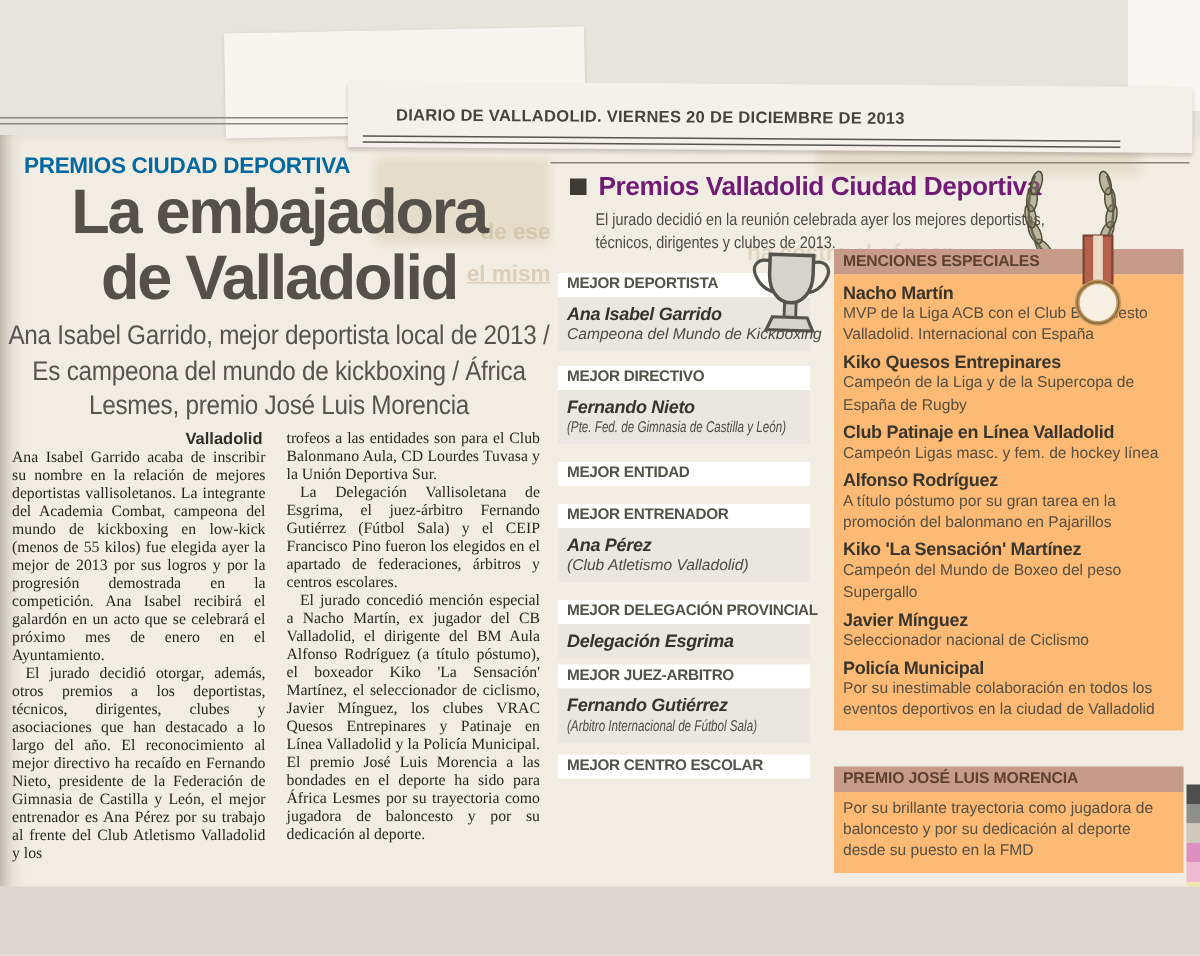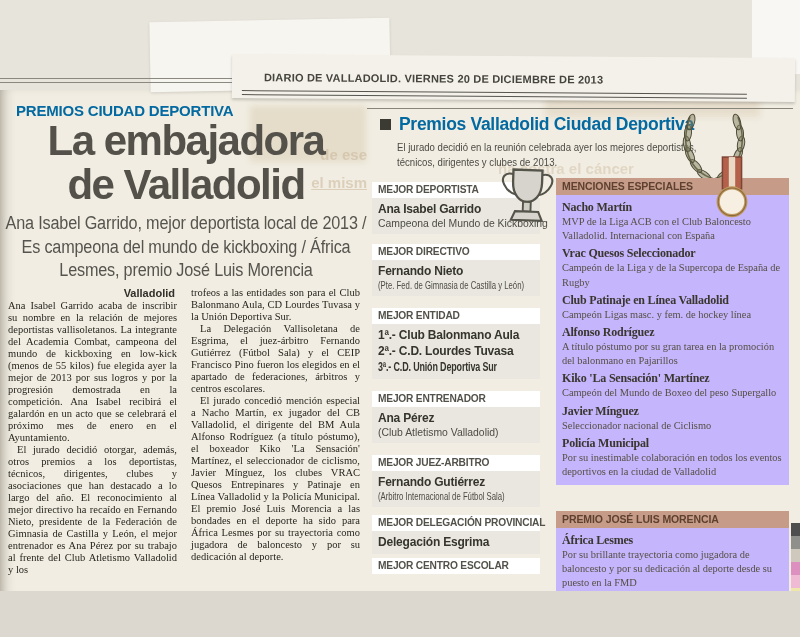--- a/index.html
+++ b/index.html
@@ -41,37 +41,37 @@
   .col{width:169px;font-family:"Liberation Serif",serif;font-size:10.5px;line-height:12px;
     color:#27261f;text-align:justify;}
   .dateline{font-family:"Liberation Sans",sans-serif;font-size:11px;font-weight:700;
     color:#2f2e28;text-align:right;margin-bottom:1px;padding-right:2px;}
   .col p{margin:0;}
   .col p.ind{text-indent:9px;}
   
   .sec-rule{position:absolute;left:367px;top:108px;width:426px;border-top:1px solid #87857a;z-index:2;}
   .sec-title{position:absolute;left:380px;top:114px;display:flex;align-items:flex-start;z-index:2;}
   .sec-square{width:11px;height:11px;background:#3b3a33;margin:5px 8px 0 0;}
-  .sec-title-text{font-size:17.5px;font-weight:700;letter-spacing:-.3px;color:#0369a1;}
+  .sec-title-text{font-size:17.5px;font-weight:700;letter-spacing:-.3px;color:#701a75;}
   .sec-sub{position:absolute;left:397px;top:140px;width:354px;transform:scaleX(.85);
     transform-origin:left top;font-size:11.3px;line-height:14.5px;color:#4b4a44;z-index:2;}
   
   .awards{position:absolute;left:372px;top:182px;width:168px;z-index:2;}
   .award-h{background:#ffffff;color:#52514a;font-size:10.2px;line-height:16px;font-weight:700;
     letter-spacing:-.2px;padding-left:6px;white-space:nowrap;}
-  .award-b{background:#eae7e0;padding:3px 6px 4px;}
+  .award-b{background:#eae7e0;padding:3px 6px 4px;font-style:italic;}
   .award-name{font-size:12px;line-height:16px;font-weight:700;letter-spacing:-.2px;color:#35342d;white-space:nowrap;}
   .award-desc{font-size:10.4px;line-height:13px;color:#4c4b44;white-space:nowrap;}
   .squeeze{display:block;width:134%;transform:scaleX(.746);transform-origin:0 0;}
   
   .menc,.premio{position:absolute;left:556px;width:233px;z-index:2;}
-  .menc{top:178px;} .premio{top:511px;}
+  .menc{top:166px;} .premio{top:511px;}
   .tan-h{background:#c69c88;color:#5e4030;font-size:10.5px;line-height:17px;font-weight:700;
     letter-spacing:-.1px;padding-left:6px;white-space:nowrap;}
-  .tan-b{background:#c4b5fd;padding:5px 6px 3px;font-family:Liberation Serif, serif;}
+  .tan-b{background:#fdba74;padding:5px 6px 3px;}
   .m-name{font-size:12px;line-height:15px;font-weight:700;letter-spacing:-.2px;color:#3a362e;}
   .m-desc{font-size:10.4px;line-height:14.2px;color:#564f42;margin-bottom:3px;}
   
   .foot-rule{position:absolute;left:369px;top:596px;width:421px;border-top:1.5px solid #45443d;z-index:2;}
   .fuente{position:absolute;left:372px;top:601px;font-size:10.5px;color:#3a3933;z-index:2;}
   .fuente b{font-weight:700;}
   .credit{position:absolute;left:607px;top:601px;font-size:11px;font-weight:700;
     letter-spacing:.3px;color:#3a342d;z-index:2;}
   
   .trophy{position:absolute;left:498px;top:165px;width:58px;height:68px;z-index:3;transform:rotate(2deg);}
@@ -158,65 +158,60 @@
     </div>
     <div style="margin-bottom:12px;">
       <div class="award-h">MEJOR DIRECTIVO</div>
       <div class="award-b">
         <div class="award-name">Fernando Nieto</div>
         <div class="award-desc squeeze">(Pte. Fed. de Gimnasia de Castilla y León)</div>
       </div>
     </div>
     <div style="margin-bottom:12px;">
       <div class="award-h">MEJOR ENTIDAD</div>
-      <div class="award-b">
-        <div class="award-name">1ª.- Club Balonmano Aula</div>
-        <div class="award-name">2ª.- C.D. Lourdes Tuvasa</div>
-        <div class="award-name squeeze">3ª.- C.D. Unión Deportiva Sur</div>
-      </div>
     </div>
     <div style="margin-bottom:12px;">
       <div class="award-h">MEJOR ENTRENADOR</div>
       <div class="award-b">
         <div class="award-name">Ana Pérez</div>
         <div class="award-desc">(Club Atletismo Valladolid)</div>
       </div>
     </div>
+    <div style="margin-bottom:4px;">
+      <div class="award-h">MEJOR DELEGACIÓN PROVINCIAL</div>
+      <div class="award-b">
+        <div class="award-name">Delegación Esgrima</div>
+      </div>
+    </div>
     <div style="margin-bottom:8px;">
       <div class="award-h">MEJOR JUEZ-ARBITRO</div>
       <div class="award-b">
         <div class="award-name">Fernando Gutiérrez</div>
         <div class="award-desc squeeze">(Arbitro Internacional de Fútbol Sala)</div>
-      </div>
-    </div>
-    <div style="margin-bottom:4px;">
-      <div class="award-h">MEJOR DELEGACIÓN PROVINCIAL</div>
-      <div class="award-b">
-        <div class="award-name">Delegación Esgrima</div>
       </div>
     </div>
     <div>
       <div class="award-h">MEJOR CENTRO ESCOLAR</div>
     </div>
   </div>
 
   <svg class="trophy" viewBox="0 0 60 70">
     <path d="M16 10 c-10 -3 -14 4 -10 11 c3 6 8 9 13 10" fill="none" stroke="#55544b" stroke-width="2.2"></path>
     <path d="M44 10 c10 -3 14 4 10 11 c-3 6 -8 9 -13 10" fill="none" stroke="#55544b" stroke-width="2.2"></path>
     <path d="M15 5 h30 v13 c0 13 -7.5 20 -15 20 s-15 -7 -15 -20 z" fill="#d6d4cc" stroke="#55544b" stroke-width="2.4"></path>
     <rect x="26" y="38" width="8" height="10" fill="#cfcdc5" stroke="#55544b" stroke-width="2"></rect>
     <path d="M18 48 h24 l4 9 h-32 z" fill="#d6d4cc" stroke="#55544b" stroke-width="2.2"></path>
   </svg>
 
   <div class="menc">
     <div class="tan-h">MENCIONES ESPECIALES</div>
     <div class="tan-b">
       <div class="m-name">Nacho Martín</div>
       <div class="m-desc">MVP de la Liga ACB con el Club Baloncesto Valladolid. Internacional con España</div>
-      <div class="m-name">Vrac Quesos Seleccionador</div>
+      <div class="m-name">Kiko Quesos Entrepinares</div>
       <div class="m-desc">Campeón de la Liga y de la Supercopa de España de Rugby</div>
       <div class="m-name">Club Patinaje en Línea Valladolid</div>
       <div class="m-desc">Campeón Ligas masc. y fem. de hockey línea</div>
       <div class="m-name">Alfonso Rodríguez</div>
       <div class="m-desc">A título póstumo por su gran tarea en la promoción del balonmano en Pajarillos</div>
       <div class="m-name">Kiko 'La Sensación' Martínez</div>
       <div class="m-desc">Campeón del Mundo de Boxeo del peso Supergallo</div>
       <div class="m-name">Javier Mínguez</div>
       <div class="m-desc">Seleccionador nacional de Ciclismo</div>
       <div class="m-name">Policía Municipal</div>
@@ -227,21 +222,20 @@
   <svg class="medal" viewBox="0 0 36 62">
     <rect x="9" y="1" width="18" height="30" fill="#b4604a" stroke="#7c4434" stroke-width="1.4"></rect>
     <rect x="15" y="1" width="6" height="30" fill="#ead9c4"></rect>
     <circle cx="18" cy="43" r="13" fill="#f6efe2" stroke="#c0985f" stroke-width="3"></circle>
     <circle cx="18" cy="43" r="13" fill="none" stroke="#8a6a3c" stroke-width="1"></circle>
   </svg>
 
   <div class="premio">
     <div class="tan-h">PREMIO JOSÉ LUIS MORENCIA</div>
     <div class="tan-b">
-      <div class="m-name">África Lesmes</div>
       <div class="m-desc">Por su brillante trayectoria como jugadora de baloncesto y por su dedicación al deporte desde su puesto en la FMD</div>
     </div>
   </div>
 
   <div class="foot-rule"></div>
   <div class="fuente">
     <b>FUENTE:</b>
     <span>Fundación Municipal de Premios</span>
   </div>
   <div class="credit">EL MUNDO DE CASTILLA Y LEÓN</div>

